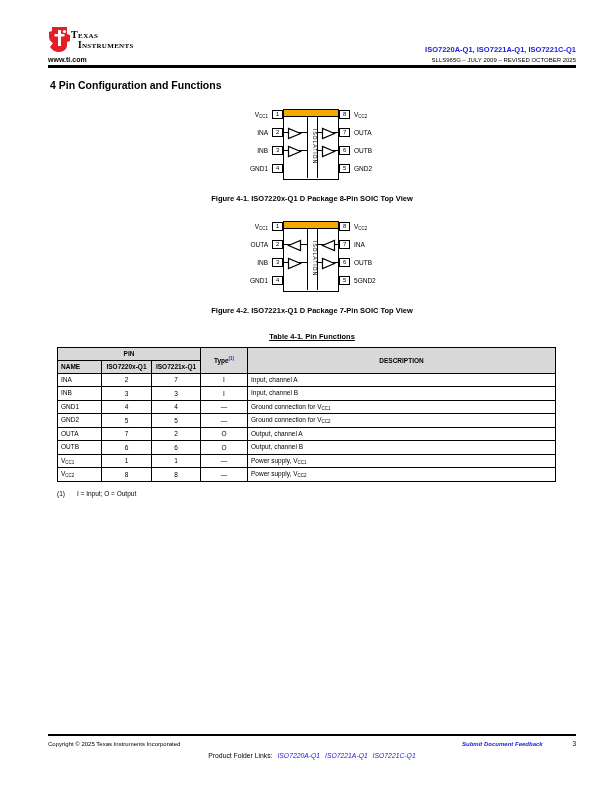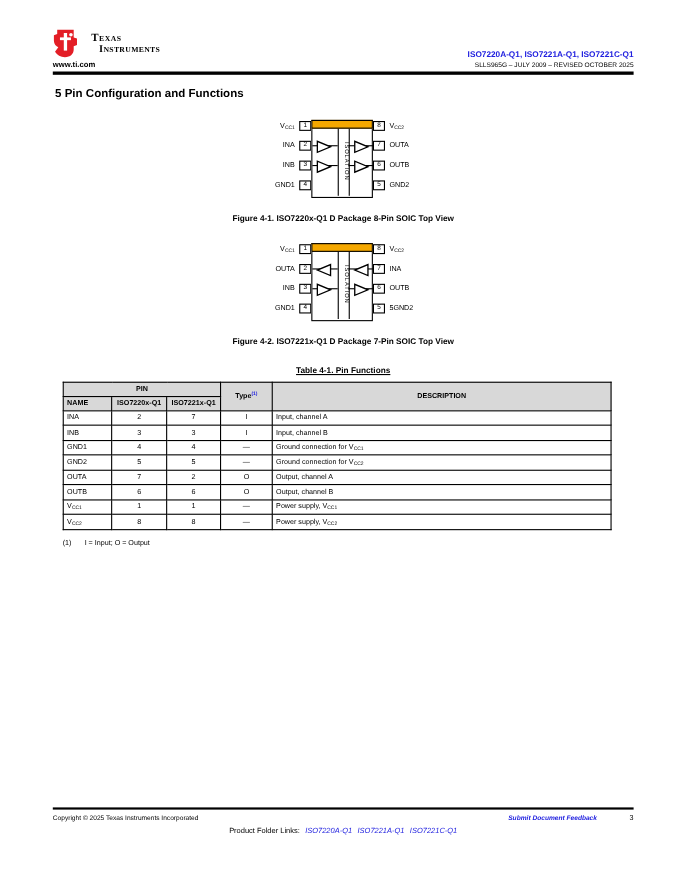--- a/index.html
+++ b/index.html
@@ -7,21 +7,21 @@
   body {
     width:612px; height:792px; position:relative;
     font-family:"Liberation Sans", sans-serif; color:#000;
     overflow:hidden;
   }
   .content { padding:26px 36px 0 48px; }
 
   
   .hdr { display:flex; justify-content:space-between; align-items:flex-end; }
   .logo-col { display:flex; flex-direction:column; }
-  .logo-row { display:flex; align-items:flex-start; gap:12px; }
+  .logo-row { display:flex; align-items:flex-start; gap:0; }
   .logo-text { font-family:"Liberation Serif", serif; font-weight:bold; line-height:1; padding-top:4px; }
   .logo-text .l1 { font-size:10px; letter-spacing:.4px; font-variant:small-caps; }
   .logo-text .l2 { font-size:9.5px; letter-spacing:.3px; font-variant:small-caps; margin-left:7px; margin-top:1px; }
   .website { font-size:7px; font-weight:bold; margin-top:3px; }
   .hdr-right { text-align:right; }
   .part-numbers { font-size:7.5px; font-weight:bold; color:#2020DF; }
   .doc-info { font-size:6px; margin-top:3.5px; }
   .hdr-rule { height:2.5px; background:#000; margin-top:2px; }
 
   
@@ -99,21 +99,21 @@
       </div>
       <div class="website">www.ti.com</div>
     </div>
     <div class="hdr-right">
       <div class="part-numbers">ISO7220A-Q1, ISO7221A-Q1, ISO7221C-Q1</div>
       <div class="doc-info">SLLS965G – JULY 2009 – REVISED OCTOBER 2025</div>
     </div>
   </div>
   <div class="hdr-rule"></div>
 
-  <div class="sec-heading">5 Pin Configuration and Functions</div>
+  <div class="sec-heading">4 Pin Configuration and Functions</div>
 
   <div class="fig-block">
     <div class="pkg-diagram">
       <div class="pkg-body"></div>
       <div class="pkg-topbar"></div>
       <div class="barrier b-l"></div>
       <div class="barrier b-r"></div>
       <div class="iso-text">ISOLATION</div>
 
       <span class="pin-label pl-left r0"><span>V</span><sub>CC1</sub></span>

